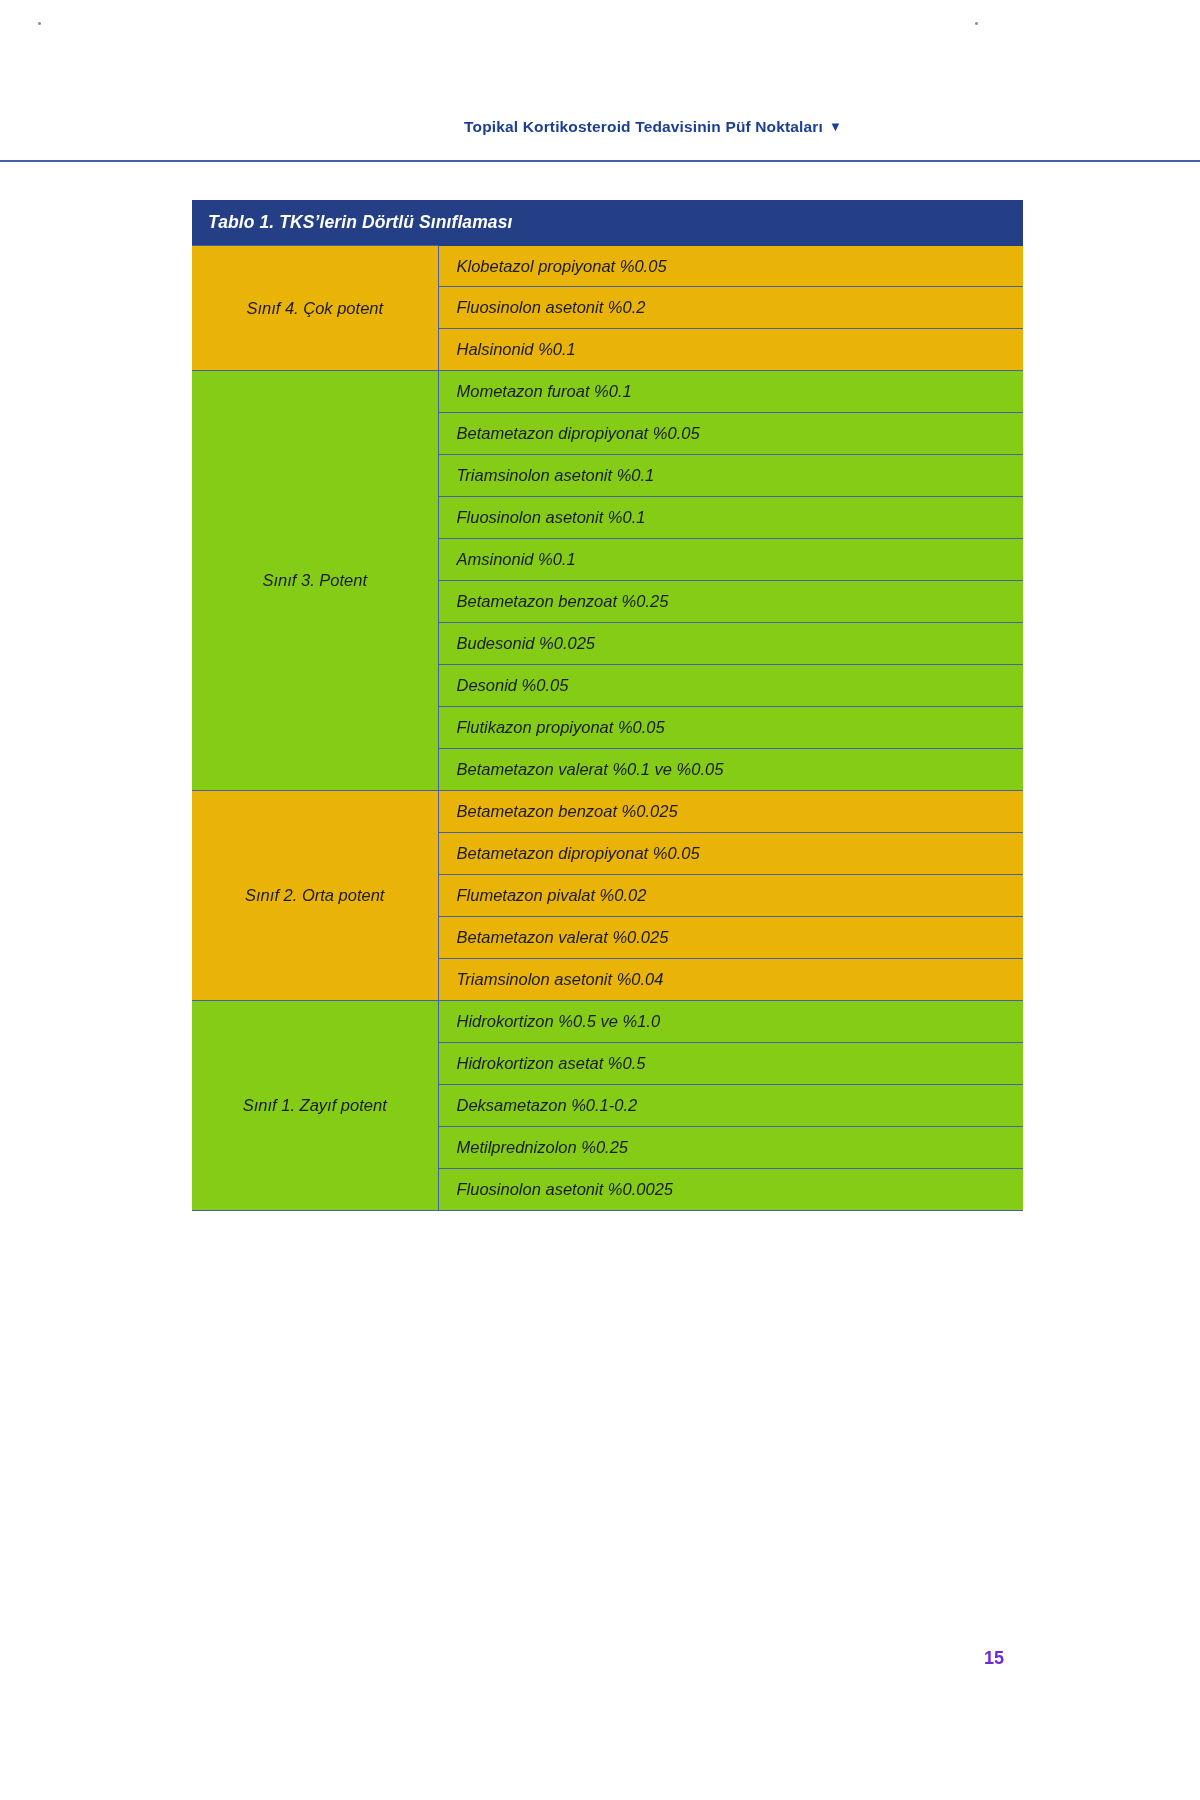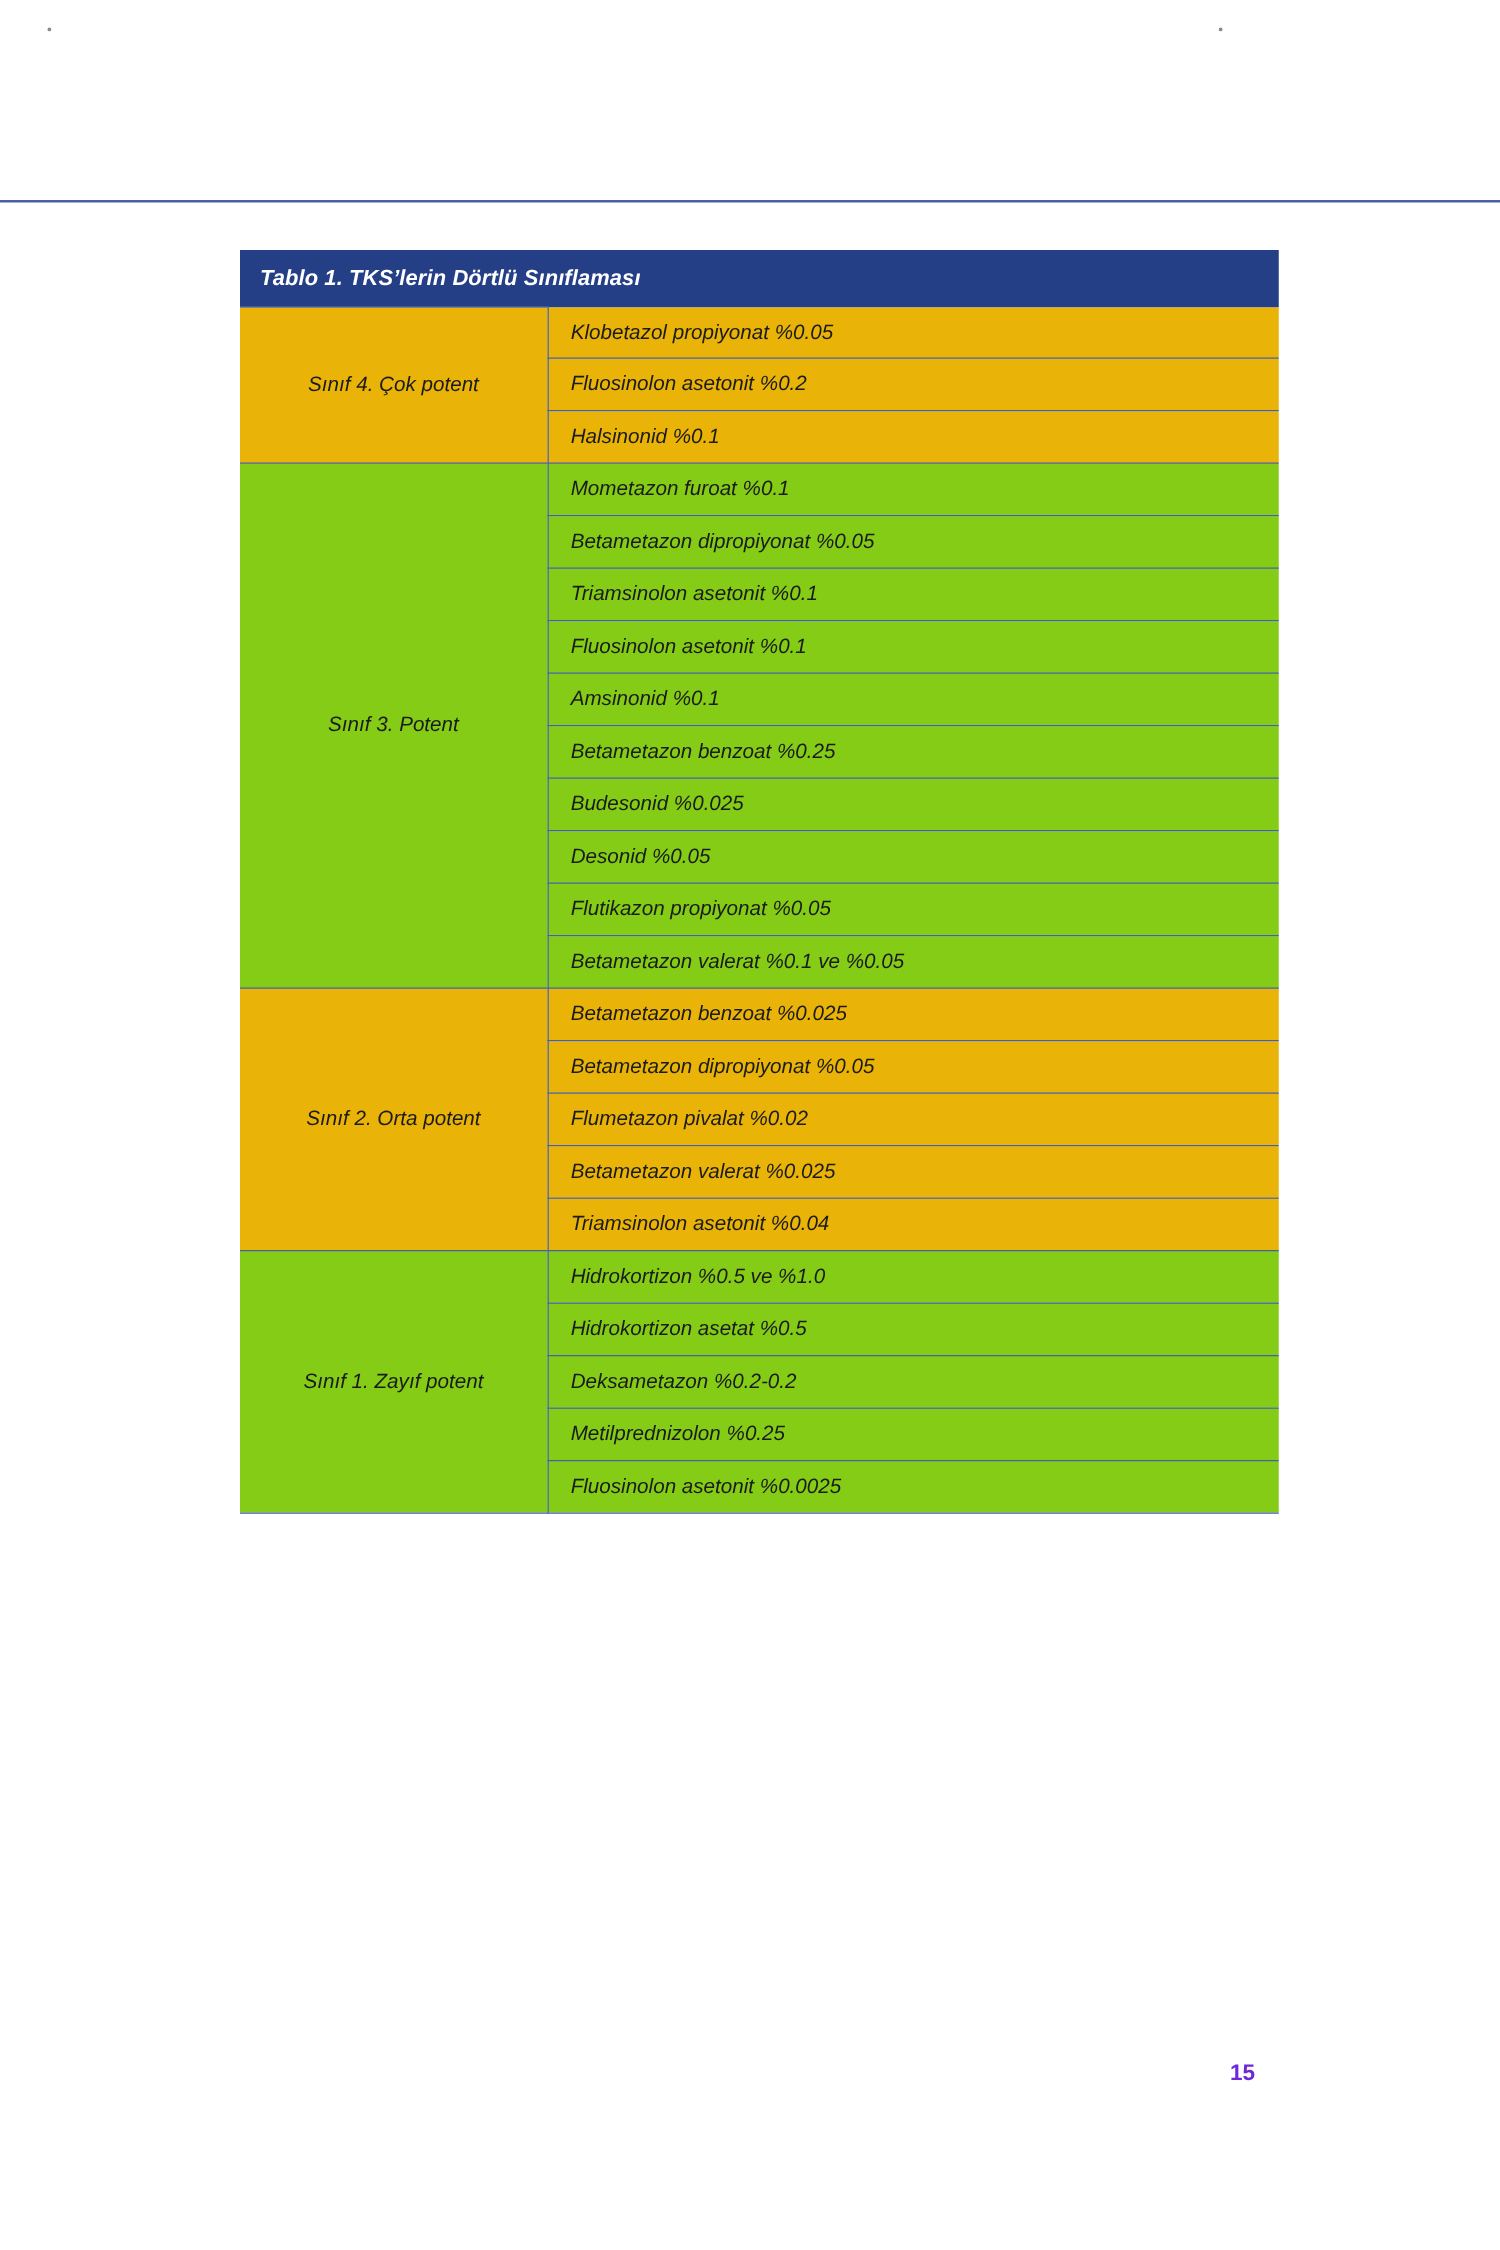--- a/index.html
+++ b/index.html
@@ -140,20 +140,25 @@
   }
 </style>
 </head>
 <body>
 
 <div class="page">
 
   <div class="crop-dot left"></div>
   <div class="crop-dot right"></div>
 
+  <div class="header">
+    <div class="header-text">
+      <span>Topikal Kortikosteroid Tedavisinin Püf Noktaları</span><span class="header-mark">▼</span>
+    </div>
+  </div>
   <div class="header-rule"></div>
 
   <div class="table-wrap">
     <table class="tks">
       <colgroup>
           <col class="c1">
           <col class="c2">
         </colgroup>
       <tbody id="tbody">
         <tr>
@@ -217,21 +222,21 @@
             <td class="item">Triamsinolon asetonit %0.04</td>
           </tr>
           <tr class="plain group-start">
             <td class="label group-cell" rowspan="5">Sınıf 1. Zayıf potent</td>
             <td class="item">Hidrokortizon %0.5 ve %1.0</td>
           </tr>
           <tr class="plain">
             <td class="item">Hidrokortizon asetat %0.5</td>
           </tr>
           <tr class="plain">
-            <td class="item">Deksametazon %0.2-0.2</td>
+            <td class="item">Deksametazon %0.1-0.2</td>
           </tr>
           <tr class="plain">
             <td class="item">Metilprednizolon %0.25</td>
           </tr>
           <tr class="plain group-end">
             <td class="item">Fluosinolon asetonit %0.0025</td>
           </tr>
         </tbody>
     </table>
   </div>

